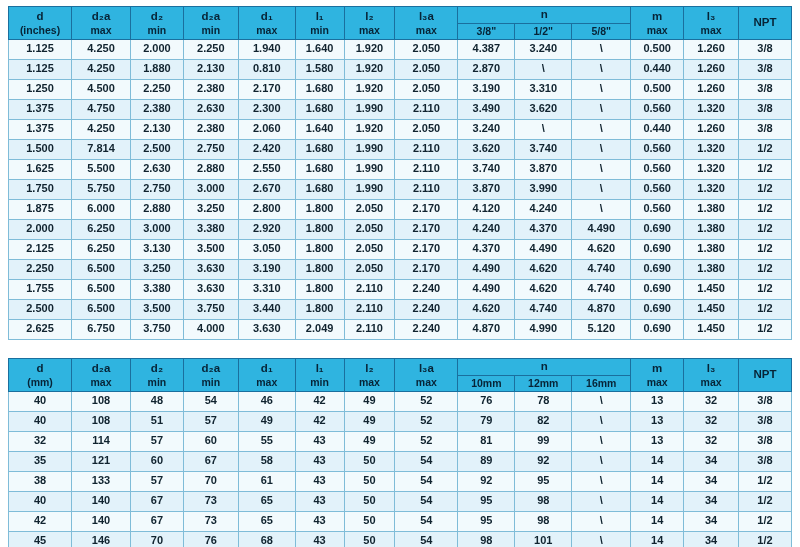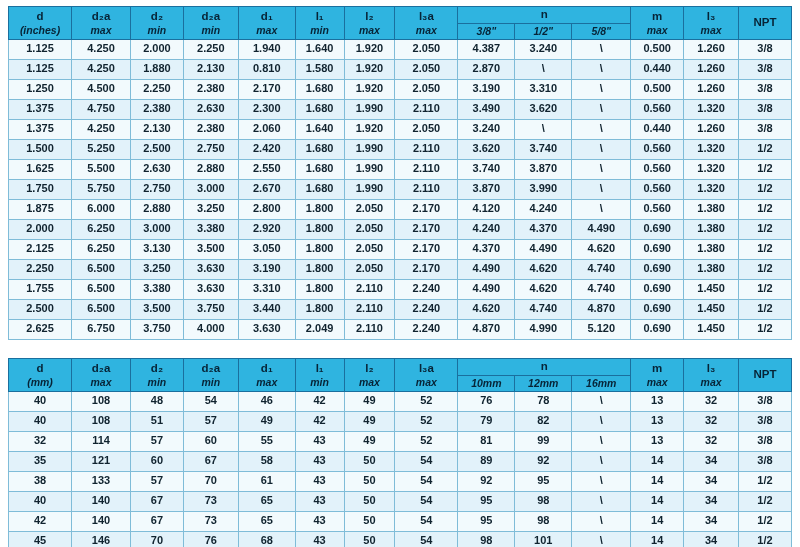--- a/index.html
+++ b/index.html
@@ -53,21 +53,20 @@
     display: block;
     font-size: 11.5px;
     font-weight: bold;
     line-height: 1.15;
   }
   .hdr-sub {
     display: block;
     font-size: 10.5px;
     font-weight: bold;
     line-height: 1.15;
-    font-style: italic;
   }
   tbody tr.alt td {
     background: #dff0f8;
   }
   tbody tr td {
     background: #f2fafd;
     height: 16px;
   }
   tbody tr.alt td {
     background: #e2f2fa;
@@ -238,21 +237,21 @@
           <td>2.050</td>
           <td>3.240</td>
           <td>\</td>
           <td>\</td>
           <td>0.440</td>
           <td>1.260</td>
           <td>3/8</td>
         </tr>
         <tr class="alt">
           <td>1.500</td>
-          <td>5.250</td>
+          <td>7.814</td>
           <td>2.500</td>
           <td>2.750</td>
           <td>2.420</td>
           <td>1.680</td>
           <td>1.990</td>
           <td>2.110</td>
           <td>3.620</td>
           <td>3.740</td>
           <td>\</td>
           <td>0.560</td>

